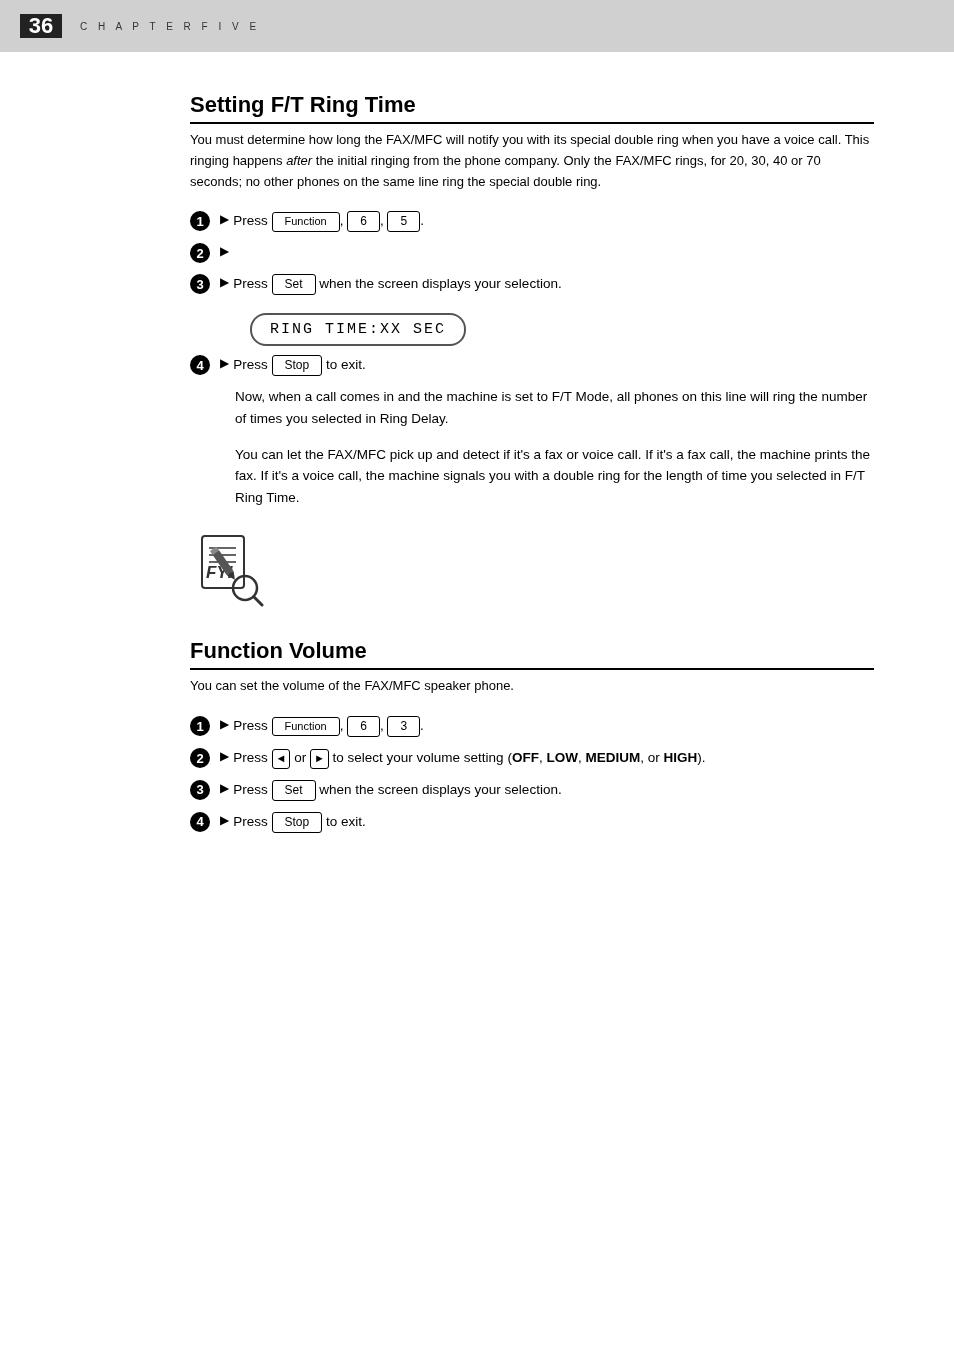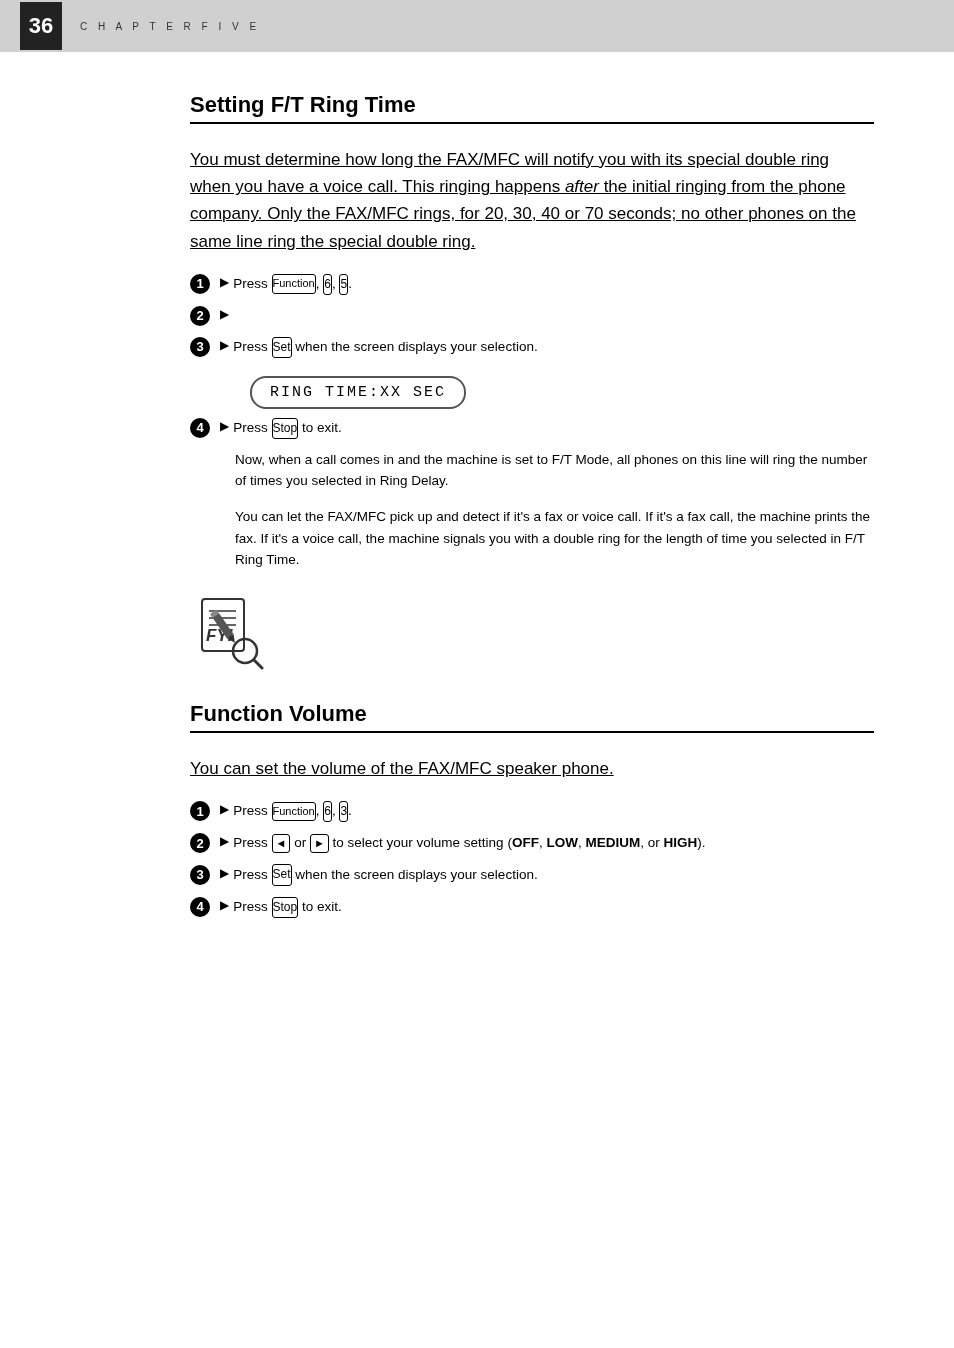--- a/index.html
+++ b/index.html
@@ -28,21 +28,21 @@
       padding: 8px 20px;
       height: 52px;
     }
 
     .chapter-number {
       background: #222;
       color: #fff;
       font-size: 22px;
       font-weight: bold;
       width: 42px;
-      height: 48px;
+      height: 24px;
       display: flex;
       align-items: center;
       justify-content: center;
       margin-right: 18px;
     }
 
     .chapter-title {
       font-size: 10px;
       letter-spacing: 4px;
       color: #333;
@@ -53,33 +53,32 @@
     .content {
       padding: 40px 80px 60px 190px;
       max-width: 954px;
     }
 
     
     .section-heading {
       font-size: 22px;
       font-weight: bold;
       color: #000;
-      margin-bottom: 22px;
+      margin-bottom: 6px;
       padding-bottom: 4px;
       border-bottom: 2px solid #000;
       display: inline-block;
       width: 100%;
     }
 
     .section-intro {
-      font-size: 17px;
+      font-size: 13px;
       line-height: 1.6;
       margin-bottom: 18px;
       color: #000;
-      text-decoration: underline;
     }
 
     
     .step {
       display: flex;
       align-items: flex-start;
       margin-bottom: 10px;
       position: relative;
     }
 
@@ -110,21 +109,21 @@
       font-size: 13.5px;
       line-height: 1.6;
       color: #000;
     }
 
     
     .key {
       display: inline-block;
       border: 1.5px solid #000;
       border-radius: 3px;
-      padding: 0 0;
+      padding: 0 12px;
       font-size: 12px;
       font-family: Arial, sans-serif;
       background: #fff;
       vertical-align: middle;
     }
 
     .key-function {
       font-size: 11px;
     }
 

